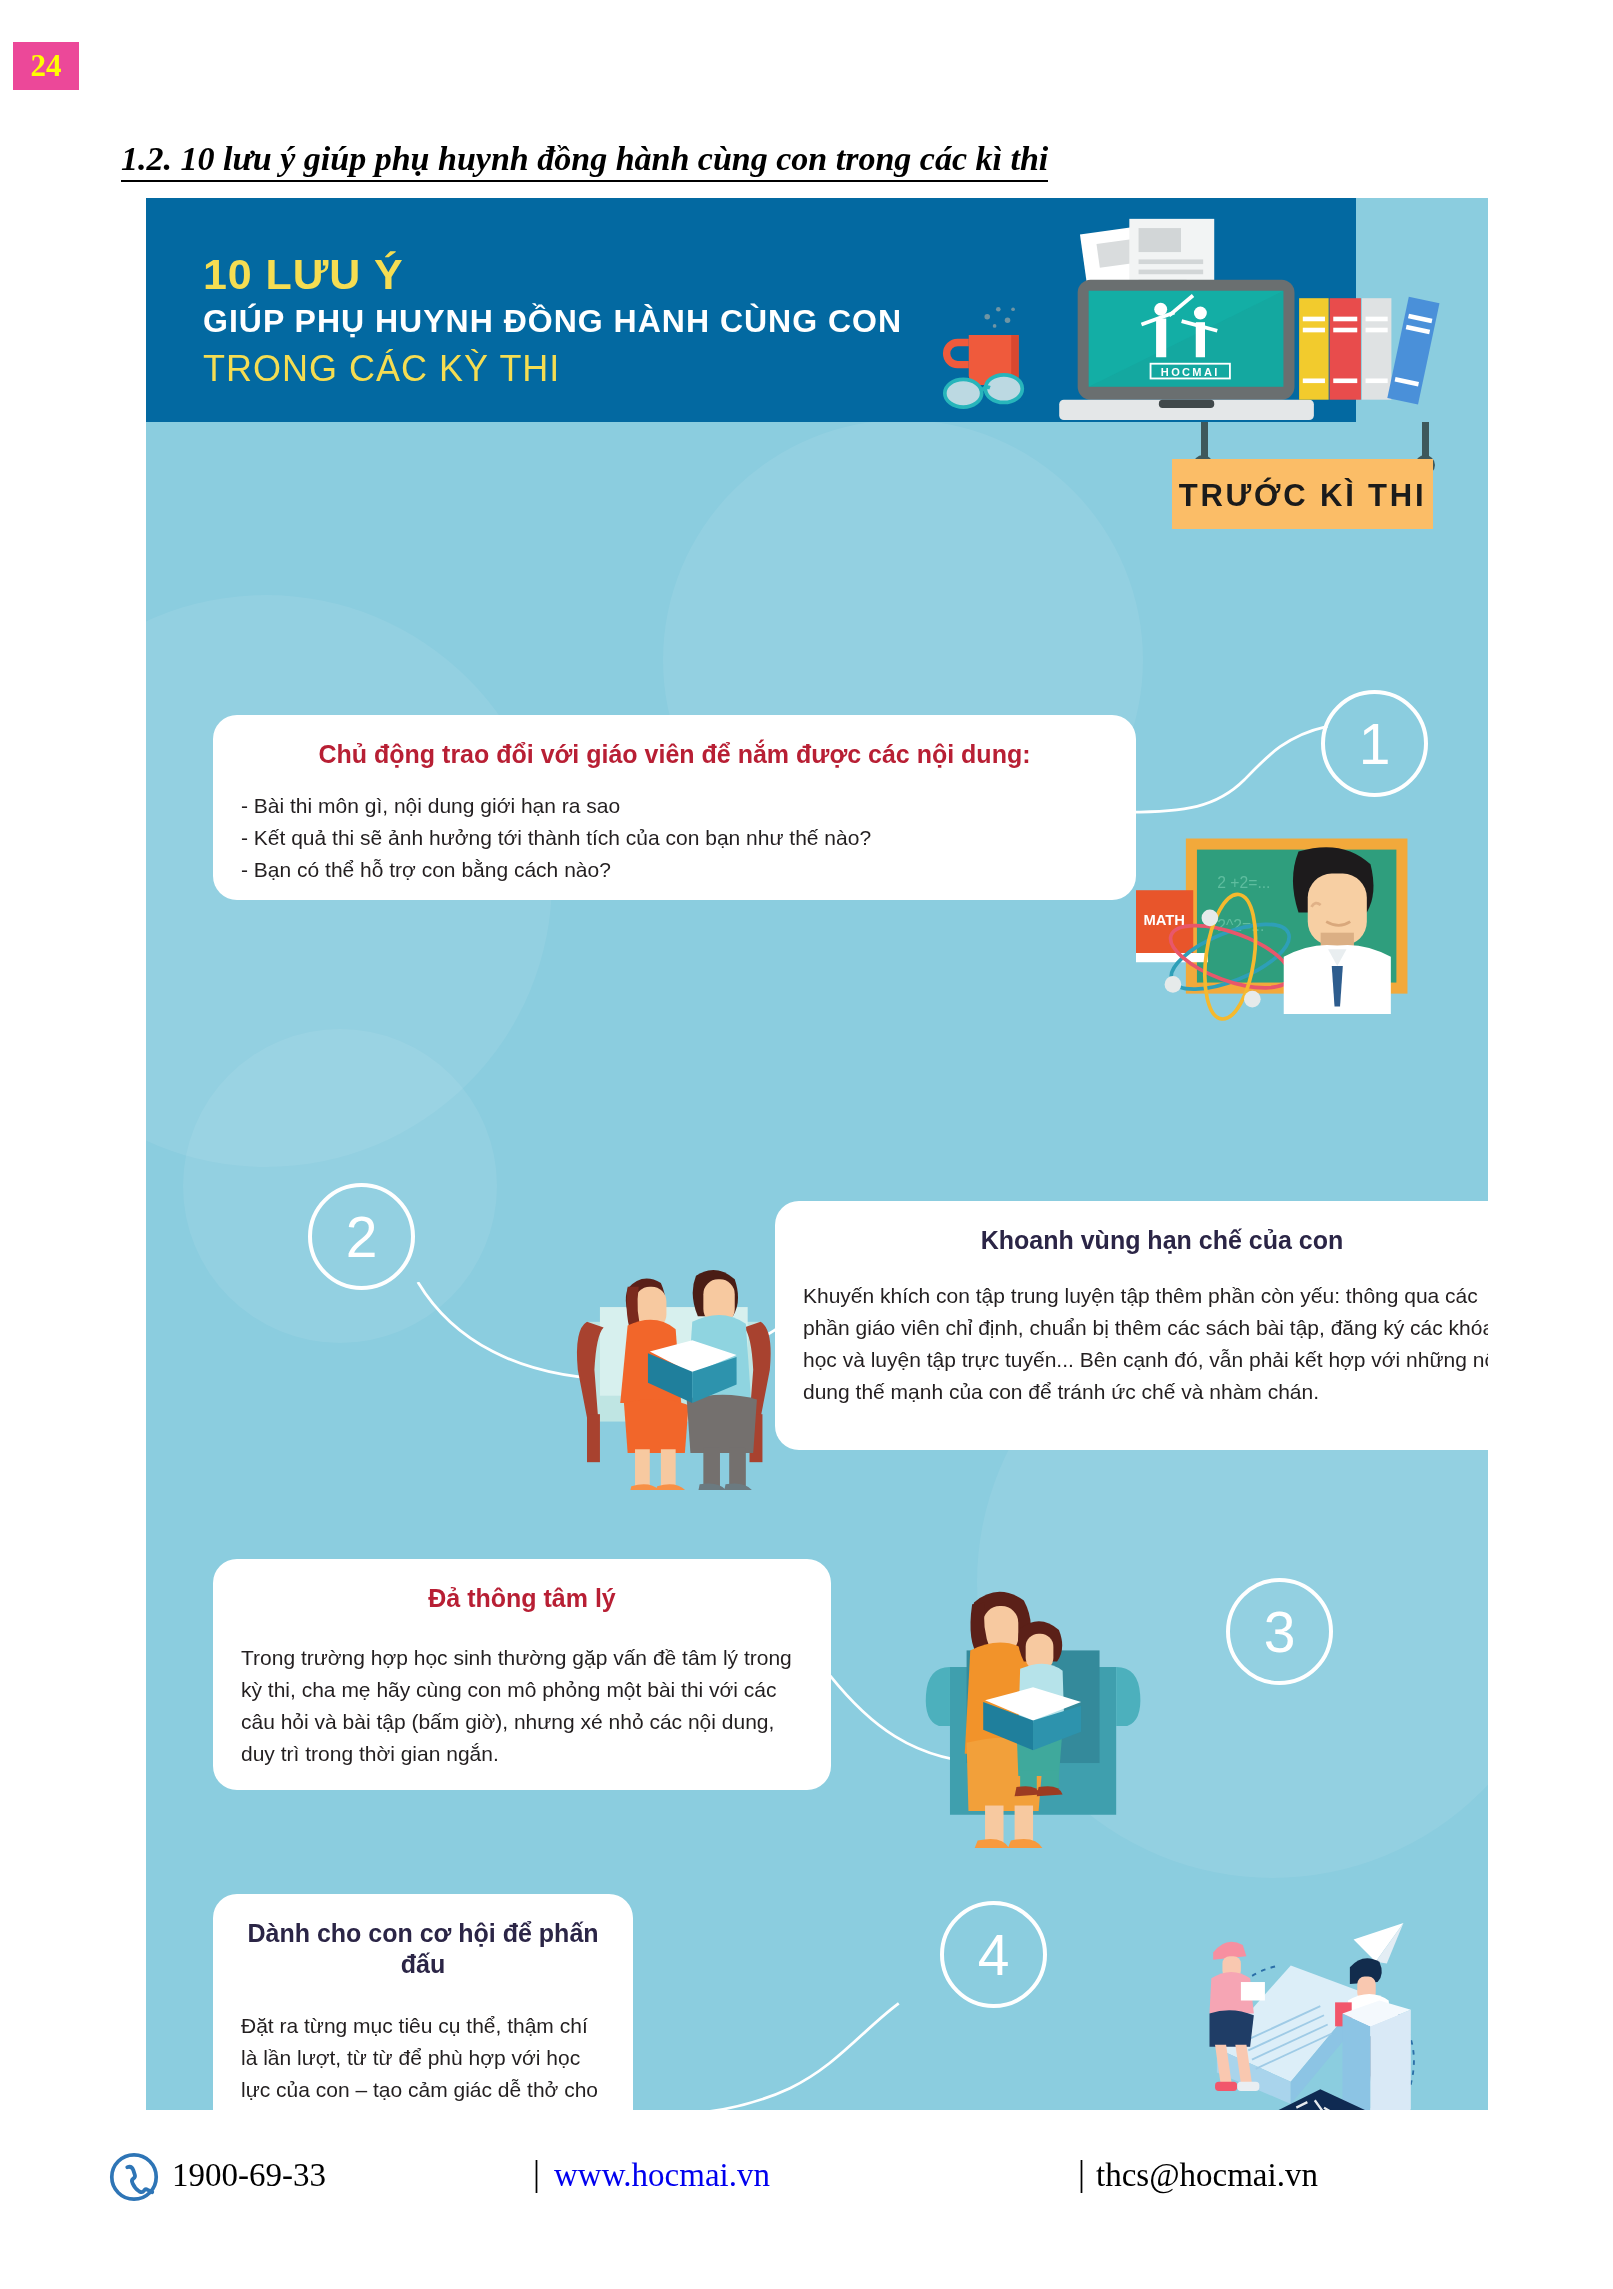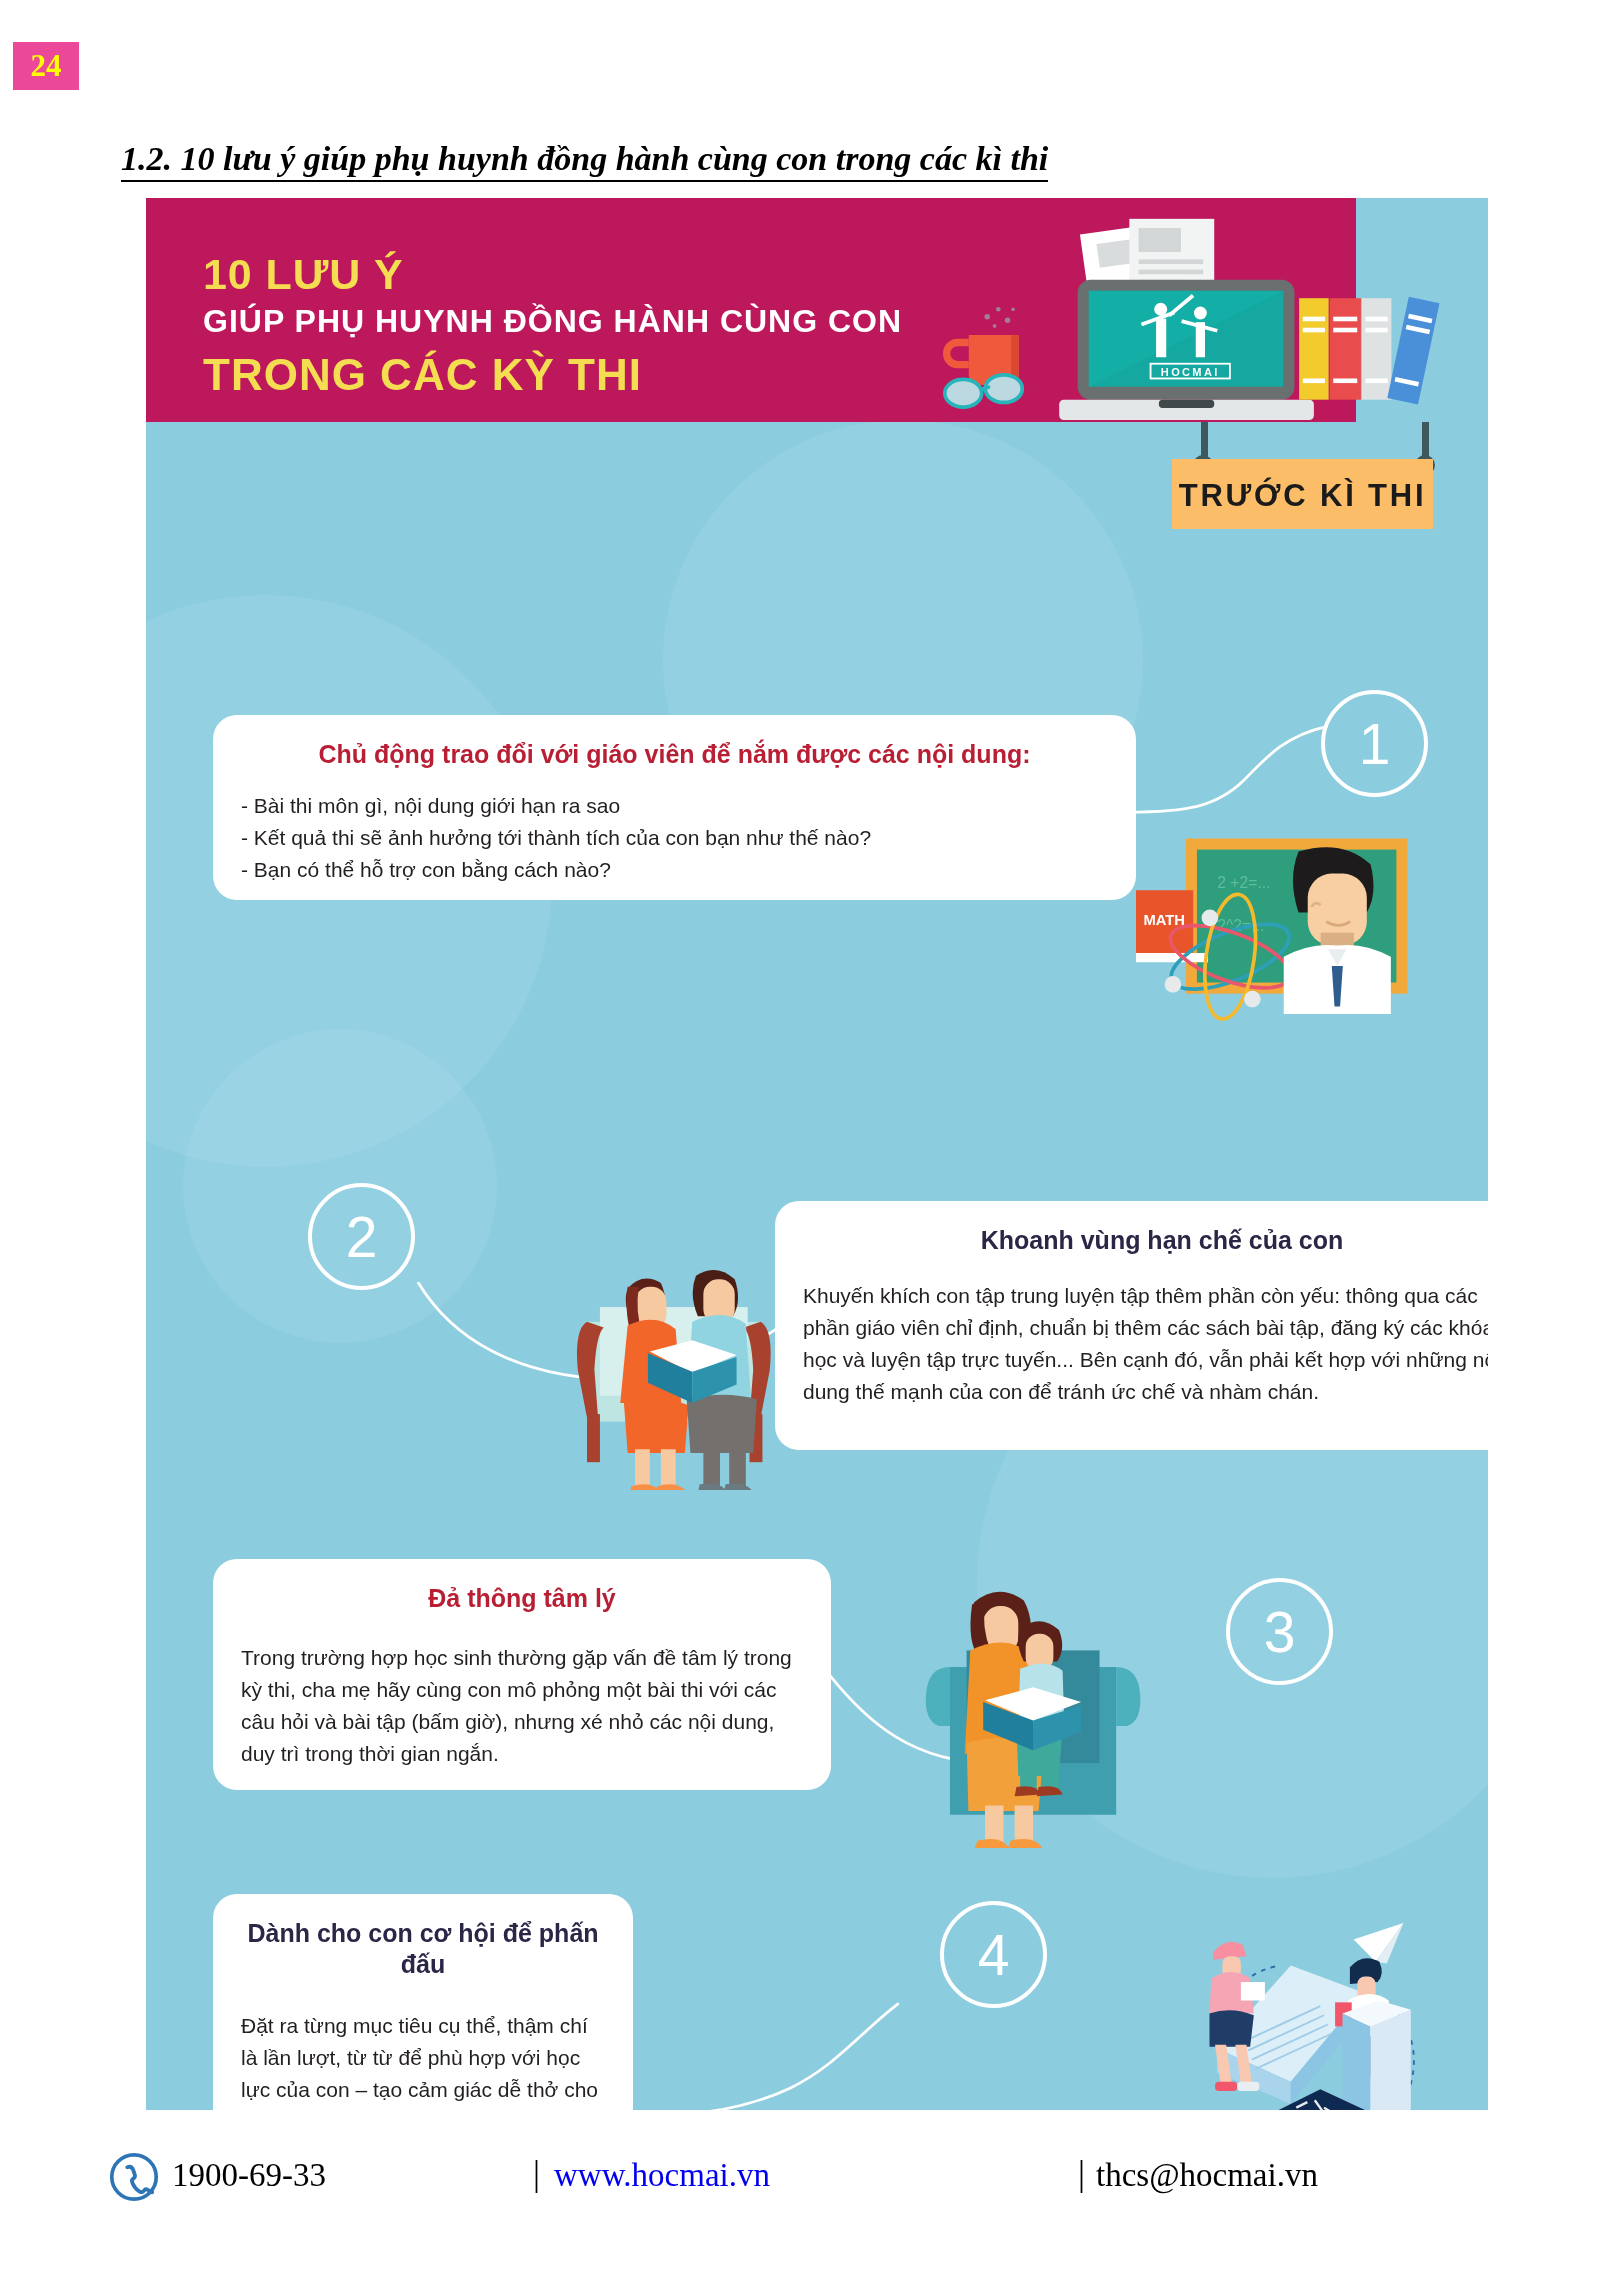--- a/index.html
+++ b/index.html
@@ -66,21 +66,21 @@
     background: rgba(255,255,255,0.07);
     pointer-events: none;
   }
 
   
   .ig-header {
     position: absolute;
     left: 0; top: 0;
     width: 1210px;
     height: 224px;
-    background: #be185d;
+    background: #0369a1;
   }
   .ig-header-title {
     position: absolute;
     left: 57px;
     top: 54px;
     width: 701px;
   }
   .t-line1 {
     font-family: "Liberation Sans", sans-serif;
     font-weight: bold;
@@ -92,22 +92,22 @@
   .t-line2 {
     font-family: "Liberation Sans", sans-serif;
     font-weight: bold;
     font-size: 32px;
     letter-spacing: 1px;
     color: #ffffff;
     line-height: 1.45;
   }
   .t-line3 {
     font-family: "Liberation Sans", sans-serif;
-    font-weight: bold;
-    font-size: 44px;
+    font-weight: normal;
+    font-size: 36px;
     letter-spacing: 1px;
     color: #f5dd52;
     line-height: 1.4;
   }
 
   
   .hero-art { position:absolute; left: 784px; top: 18.5px; width: 526px; height: 203px; }
 
   
   .sign-wrap {

